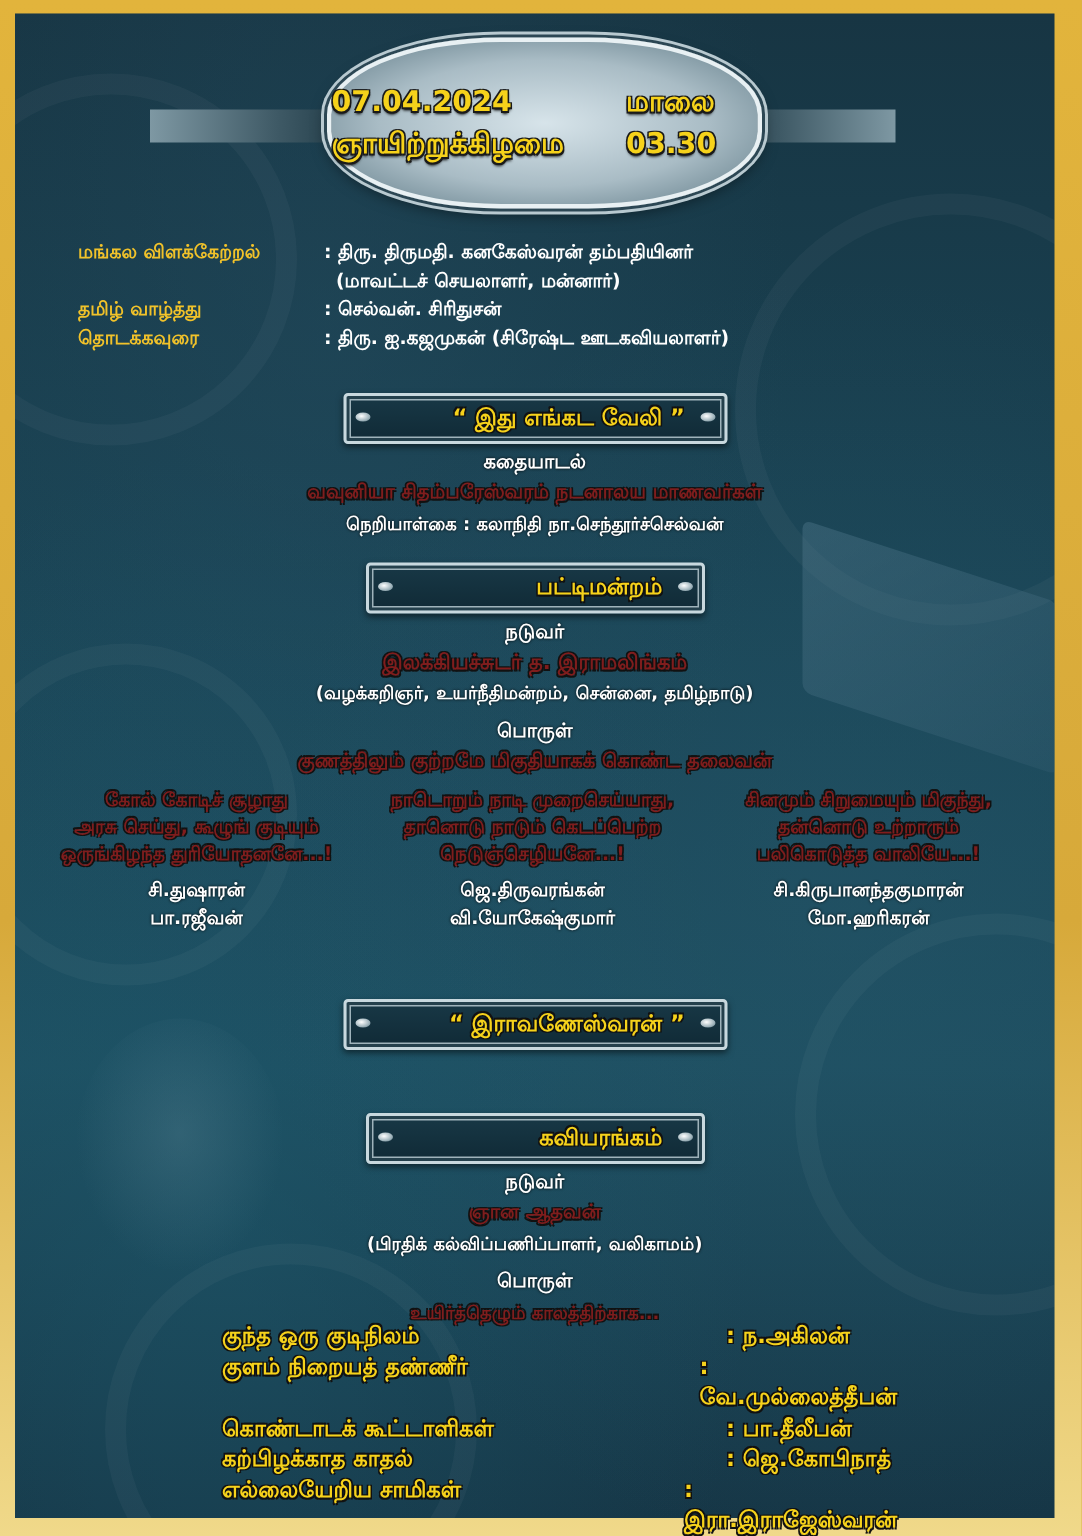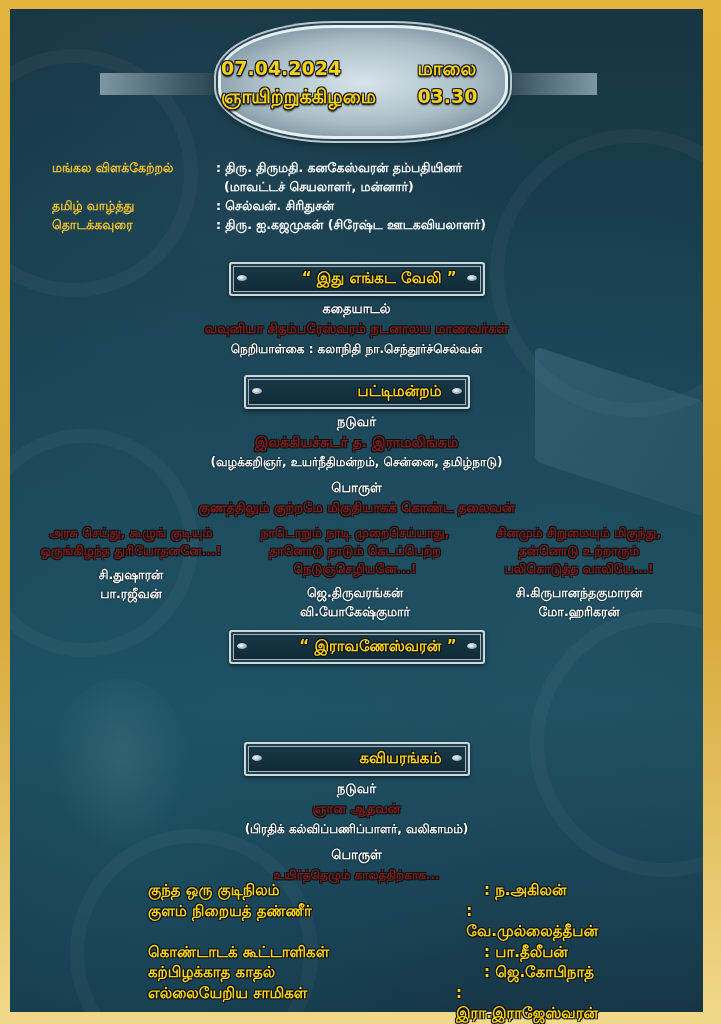--- a/index.html
+++ b/index.html
@@ -165,20 +165,21 @@
     <div class="white">நடுவர்</div>
     <div class="gold" style="font-size:14px">இலக்கியச்சுடர் த. இராமலிங்கம்</div>
     <div class="white small">(வழக்கறிஞர், உயர்நீதிமன்றம், சென்னை, தமிழ்நாடு)</div>
     <div class="white" style="margin-top:6px">பொருள்</div>
     <div class="gold">குணத்திலும் குற்றமே மிகுதியாகக் கொண்ட தலைவன்</div>
   </div>
 </div>
 
 <div class="cols">
   <div class="col">
+    <div class="gold">கோல் கோடிச் சூழாது</div>
     <div class="gold">அரசு செய்து, கூழுங் குடியும்</div>
     <div class="gold">ஒருங்கிழந்த துரியோதனனே...!</div>
     <div class="names">
       <div class="white">சி.துஷாரன்</div>
       <div class="white">பா.ரஜீவன்</div>
     </div>
   </div>
   <div class="col">
     <div class="gold">நாடொறும் நாடி முறைசெய்யாது,</div>
     <div class="gold">தானொடு நாடும் கெடப்பெற்ற</div>
@@ -192,21 +193,21 @@
     <div class="gold">சினமும் சிறுமையும் மிகுந்து,</div>
     <div class="gold">தன்னொடு உற்றாரும்</div>
     <div class="gold">பலிகொடுத்த வாலியே...!</div>
     <div class="names">
       <div class="white">சி.கிருபானந்தகுமாரன்</div>
       <div class="white">மோ.ஹரிகரன்</div>
     </div>
   </div>
 </div>
 
-<div class="center" style="top:630px">
+<div class="center" style="top:666px">
   <div class="title-box">
     <span class="dot l"></span>
     <span class="title-text">“ இராவணேஸ்வரன் ”</span>
     <span class="dot r"></span>
   </div>
 </div>
 
 <div class="center" style="top:742px">
   <div class="title-box" style="min-width:170px">
     <span class="dot l"></span>

